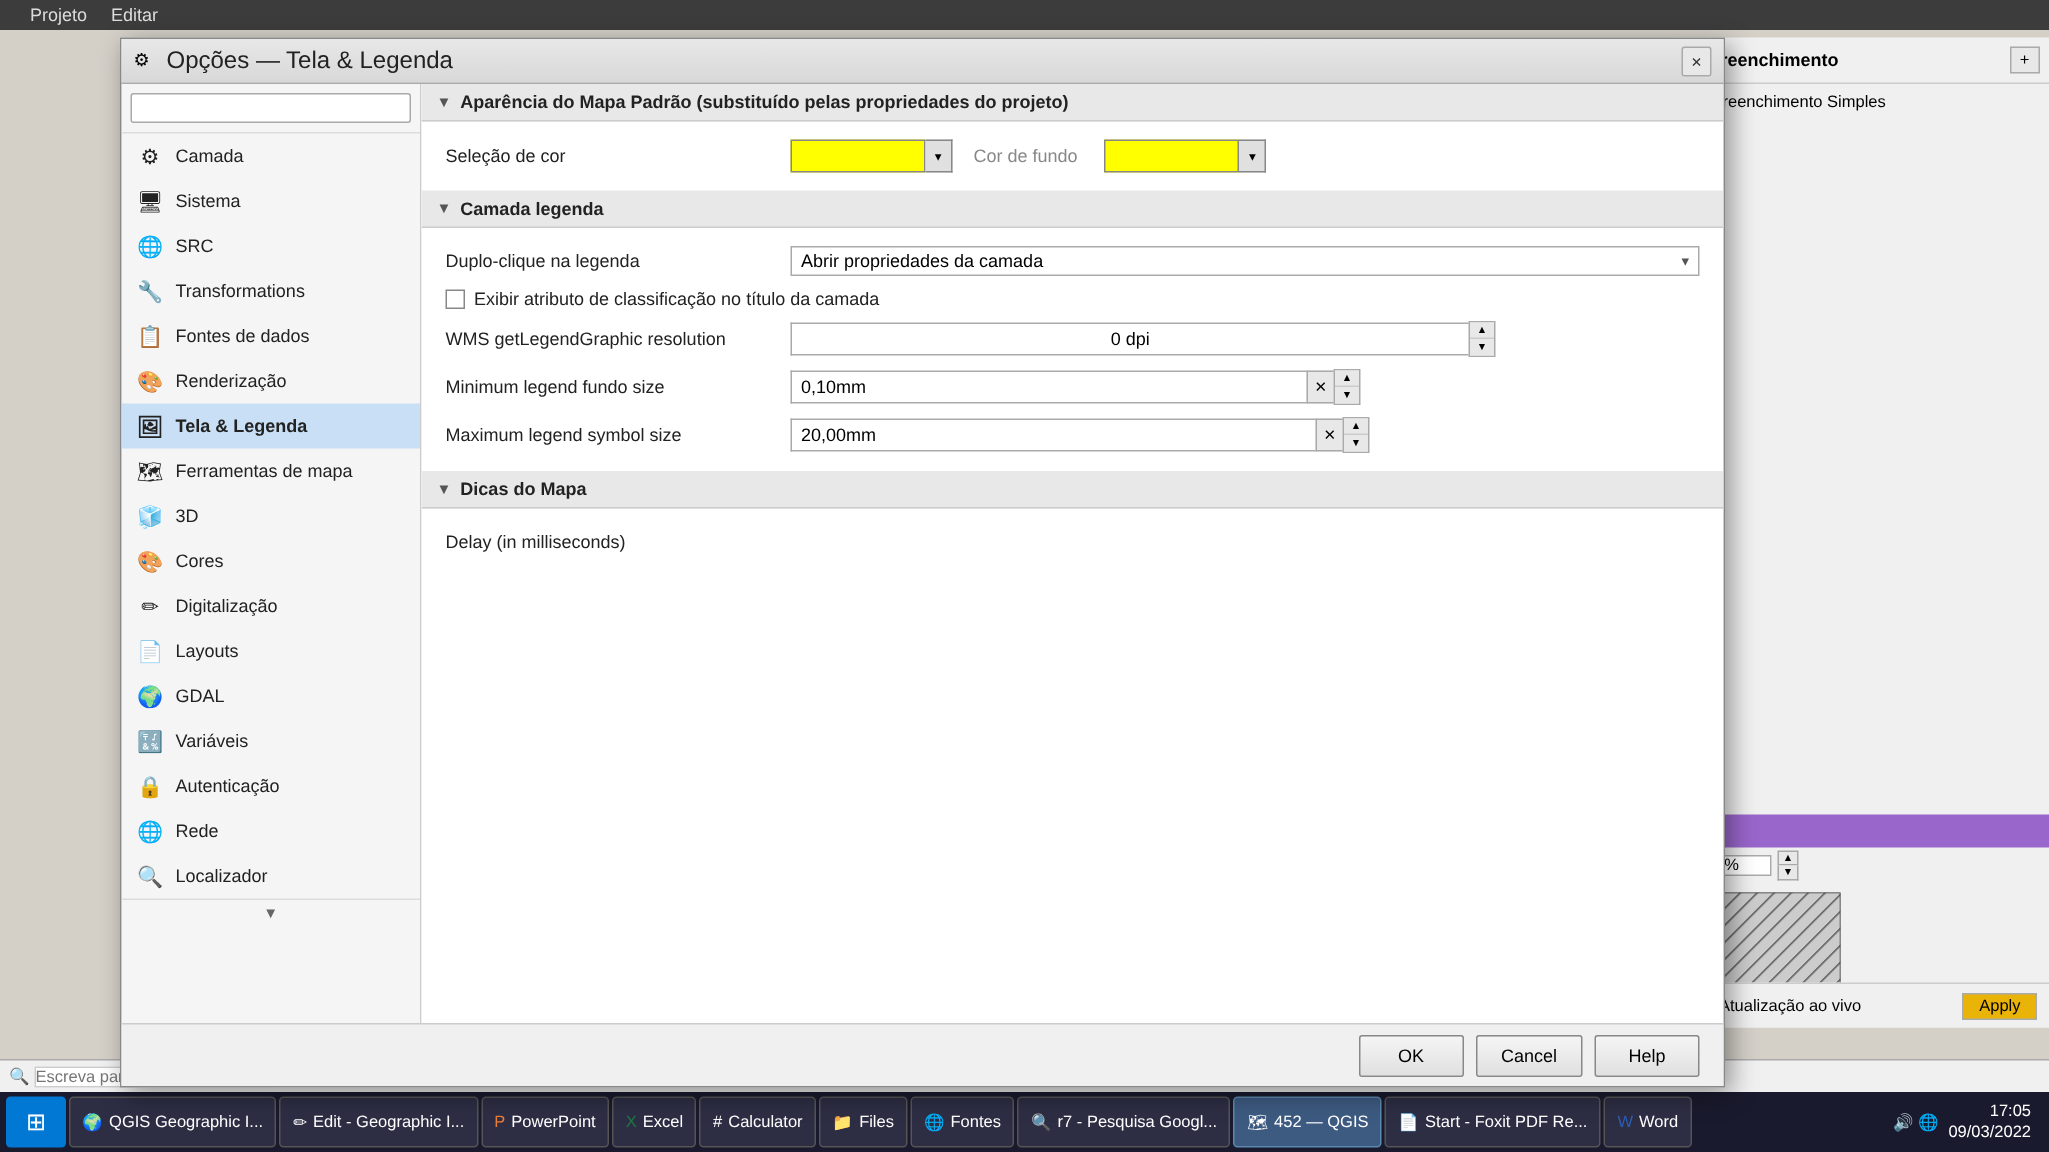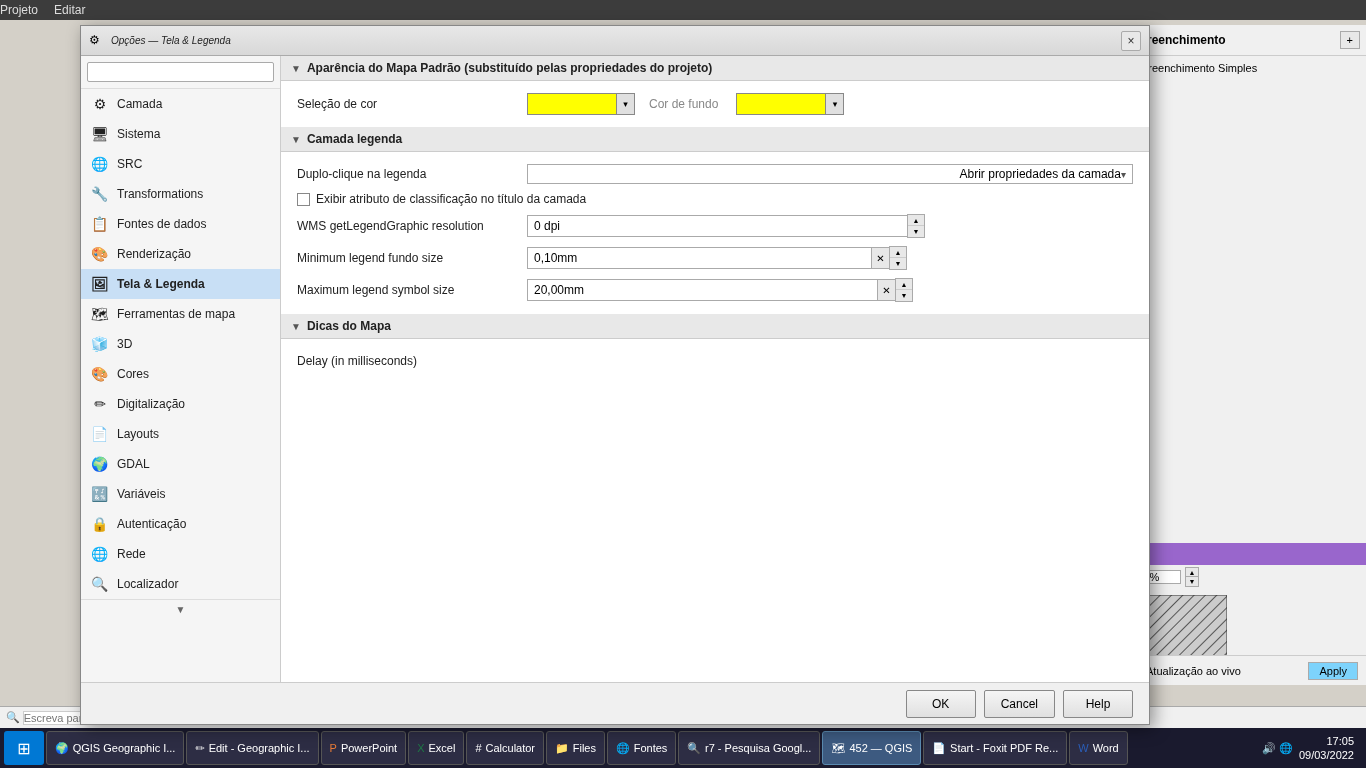--- a/index.html
+++ b/index.html
@@ -78,21 +78,21 @@
     
     .dialog-titlebar {
       height: 30px;
       background: linear-gradient(to bottom, #e8e8e8, #d8d8d8);
       border-bottom: 1px solid #aaa;
       display: flex; align-items: center;
       padding: 0 8px;
       gap: 6px;
     }
     .dialog-icon { width: 16px; height: 16px; }
-    .dialog-title-text { font-size: 10px; color: #222; flex: 1; font-style: italic; }
+    .dialog-title-text { font-size: 16px; color: #222; flex: 1; }
     .dialog-close-btn {
       width: 20px; height: 20px;
       background: #e8e8e8;
       border: 1px solid #aaa;
       border-radius: 2px;
       display: flex; align-items: center; justify-content: center;
       cursor: pointer; font-size: 12px; color: #333;
     }
 
     
@@ -187,21 +187,21 @@
       font-size: 9px; cursor: pointer;
     }
     .color-separator { color: #888; font-size: 12px; padding: 0 4px; }
 
     .combo-box {
       min-width: 200px;
       border: 1px solid #aaa;
       background: white;
       padding: 2px 6px;
       font-size: 12px;
-      display: flex; align-items: center; justify-content: flex-end;
+      display: flex; align-items: center; justify-content: space-between;
       cursor: pointer;
     }
     .combo-box-wide {
       min-width: 400px;
     }
     .combo-arrow { font-size: 10px; color: #555; }
 
     .checkbox-row {
       display: flex; align-items: center; gap: 6px;
       padding: 4px 0;
@@ -263,21 +263,21 @@
       border-radius: 2px;
       font-size: 12px; cursor: pointer;
       display: flex; align-items: center; justify-content: center;
     }
 
     
     .qgis-header {
       position: absolute;
       top: 0; left: 0; right: 0; height: 20px;
       background: #3c3c3c;
-      display: flex; align-items: center; padding: 0 0; gap: 16px;
+      display: flex; align-items: center; padding: 0 20px; gap: 16px;
     }
     .menu-item { color: #ddd; font-size: 12px; cursor: pointer; }
 
     
     ::-webkit-scrollbar { width: 8px; }
     ::-webkit-scrollbar-track { background: #f0f0f0; }
     ::-webkit-scrollbar-thumb { background: #bbb; border-radius: 4px; }
   </style>
 </head>
 <body>
@@ -418,21 +418,21 @@
           </div>
 
           <div class="checkbox-row">
             <div class="checkbox-box"></div>
             <span class="checkbox-label">Exibir atributo de classificação no título da camada</span>
           </div>
 
           <div class="form-row">
             <span class="form-label">WMS getLegendGraphic resolution</span>
             <div class="spinbox">
-              <input class="spinbox-input" type="text" value="0 dpi" style="width: 380px;">
+              <input class="spinbox-input" type="text" value="0 dpi" style="width: 452px; text-align: center;">
               <div class="spinbox-btns">
                 <div class="spinbox-btn">▲</div>
                 <div class="spinbox-btn">▼</div>
               </div>
             </div>
           </div>
 
           <div class="form-row">
             <span class="form-label">Minimum legend fundo size</span>
             <div class="spinbox">
@@ -511,21 +511,21 @@
           <line x1="0" y1="0" x2="0" y2="8" style="stroke:#555;stroke-width:2"></line>
         </pattern>
       </defs>
       <rect width="90" height="70" fill="url(#hatch)" stroke="#333" stroke-width="1"></rect>
     </svg>
   </div>
 
   <div style="position:absolute; bottom:0; left:0; right:0; height:30px; display:flex; align-items:center; padding:0 8px; gap:8px; border-top:1px solid #ccc; background:#f0f0f0;">
     <input type="checkbox" checked="" style="">
     <span style="font-size:11px;">Atualização ao vivo</span>
-    <button style="margin-left:auto; font-size:11px; padding:2px 10px; background:#7dd3fc; border:1px solid #aaa; cursor:pointer;">Apply</button>
+    <button style="margin-left:auto; font-size:11px; padding:2px 10px; background:#eab308; border:1px solid #aaa; cursor:pointer;">Apply</button>
   </div>
 </div>
 
 <div class="status-bar">
   <div class="status-item">
     <span>🔍</span>
     <input type="text" style="width: 160px; font-size: 11px; border: 1px solid rgb(204, 204, 204);" placeholder="Escreva para localizar (Ctrl+K)">
   </div>
   <span class="status-sep">|</span>
   <span>1 feature selected on layer ID_90 (90).</span>

